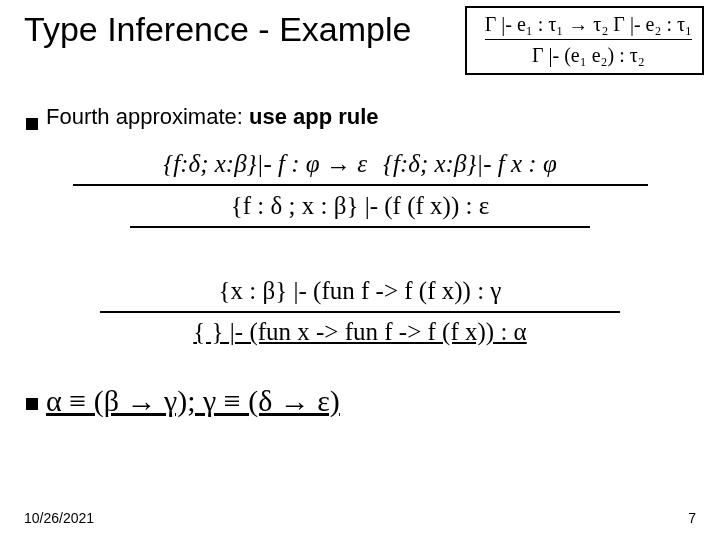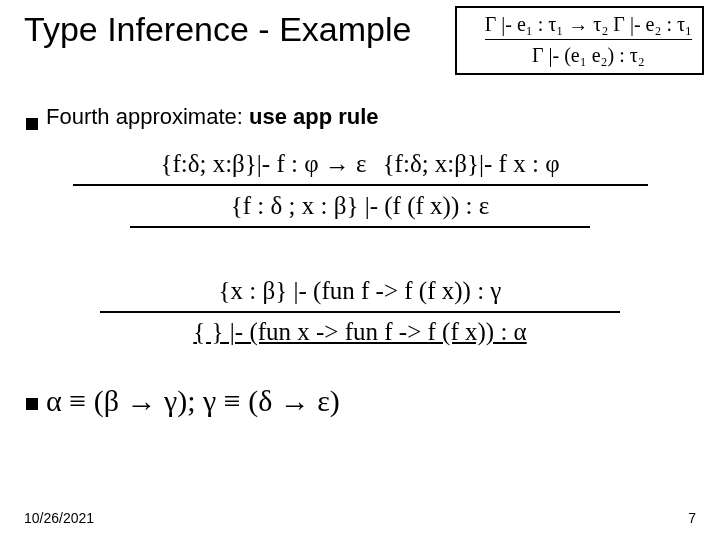--- a/index.html
+++ b/index.html
@@ -23,21 +23,21 @@
   left: 24px;
   top: 10px;
   font-size: 34px;
   font-weight: 400;
 }
 .rulebox {
   position: absolute;
   right: 16px;
   top: 6px;
   border: 2px solid #000;
-  padding: 4px 10px 6px 28px;
+  padding: 4px 10px 6px 18px;
   text-align: center;
   font-family: "Times New Roman", Times, serif;
   font-size: 20px;
   line-height: 1.2;
 }
 .rulebox .rb-hr {
   border: none;
   border-top: 1.5px solid #000;
   margin: 3px 0 3px 0;
 }
@@ -62,20 +62,21 @@
   width: 580px;
   font-family: Arial, Helvetica, sans-serif;
   font-size: 25px;
   text-align: center;
 }
 .premises {
   display: flex;
   justify-content: center;
   gap: 16px;
   white-space: nowrap;
+  font-style: italic;
 }
 .deriv .hr {
   border: none;
   border-top: 2px solid #000;
   margin: 6px auto 6px auto;
 }
 .hr-w1 { width: 575px; }
 .hr-w2 { width: 460px; }
 .hr-w3 { width: 520px; }
 .concl {
@@ -84,20 +85,21 @@
 .d1 { top: 150px; }
 .d2a { top: 277px; }
 .d3a { top: 318px; text-decoration: underline; }
 
 .defs {
   position: absolute;
   left: 46px;
   top: 384px;
   font-size: 30px;
   font-family: "Times New Roman", Times, serif;
+  text-decoration: underline;
 }
 .footer-date {
   position: absolute;
   left: 24px;
   bottom: 14px;
   font-size: 14px;
   margin-top: 44px;
 }
 .footer-num {
   position: absolute;

